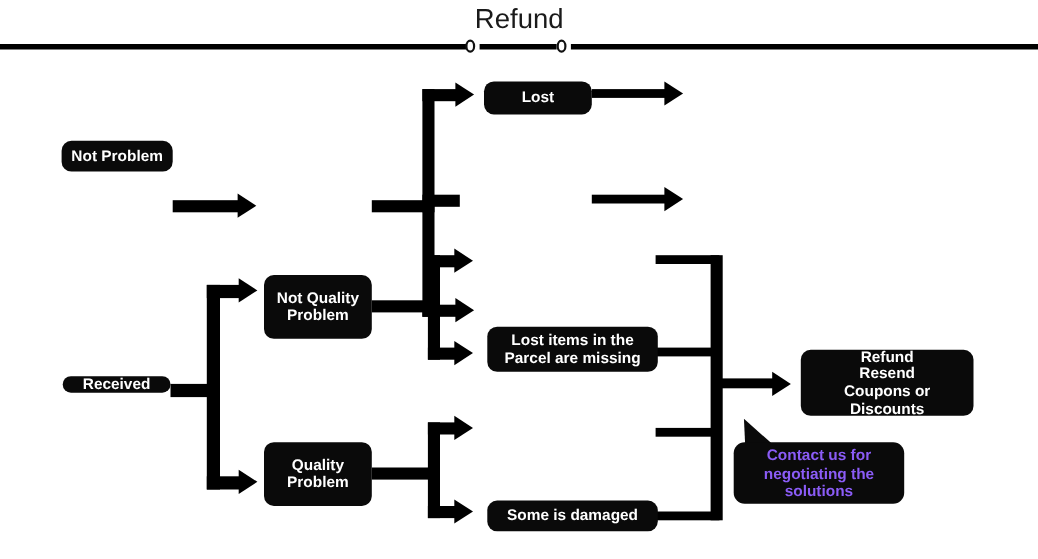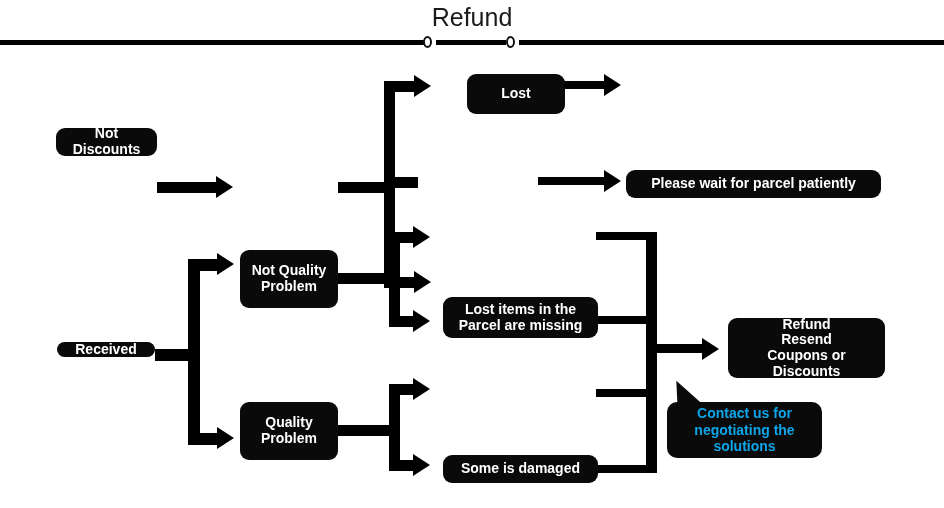--- a/index.html
+++ b/index.html
@@ -99,21 +99,21 @@
     border-top: 11px solid transparent;
     border-bottom: 11px solid transparent;
     border-left: 17px solid #000000;
     z-index: 3;
   }
 
   
   #callout-bubble {
     position: absolute;
     background: #0a0a0a;
-    color: #0ea5e9;
+    color: #8b5cf6;
     border-radius: 10px;
     display: flex;
     align-items: center;
     justify-content: center;
     text-align: center;
     font-weight: 700;
     font-size: 14px;
     line-height: 1.18;
     z-index: 6;
     white-space: pre-line;
@@ -159,28 +159,27 @@
     <div class="seg" style="left:384px; top:130px; width:34px; height:11px; top:130px;"></div>
     <div class="seg" style="left:384px; top:230px; width:34px; height:11px;"></div>
     <div class="arrow-head" style="left:414px; top:224px;"></div>
 
     <div class="seg" style="left:538px; top:34px; width:72px; height:8px;"></div>
     <div class="arrow-head" style="left:604px; top:27px;"></div>
 
     <div class="seg" style="left:538px; top:130px; width:72px; height:8px;"></div>
     <div class="arrow-head" style="left:604px; top:123px;"></div>
 
-    <div class="node" style="left:56px; top:81px; width:101px; height:28px;">Not Discounts</div>
-
-
-    <div class="node" style="left:440px; top:27px; width:98px; height:40px;margin-left:27px;">Lost</div>
-
-
-
-    <div class="node" style="left:626px; top:123px; width:255px; height:28px;">Please wait for parcel patiently</div>
+    <div class="node" style="left:56px; top:81px; width:101px; height:28px;">Not Problem</div>
+
+
+    <div class="node" style="left:440px; top:27px; width:98px; height:30px;">Lost</div>
+
+
+
 
     <div class="seg" style="left:155px; top:302px; width:44px; height:12px;"></div>
     <div class="seg" style="left:188px; top:212px; width:12px; height:102px;"></div>
     <div class="seg" style="left:188px; top:302px; width:12px; height:96px;"></div>
 
     <div class="seg" style="left:188px; top:212px; width:33px; height:12px;"></div>
     <div class="arrow-head" style="left:217px; top:206px;"></div>
 
     <div class="seg" style="left:188px; top:386px; width:33px; height:12px;"></div>
     <div class="arrow-head" style="left:217px; top:380px;"></div>

